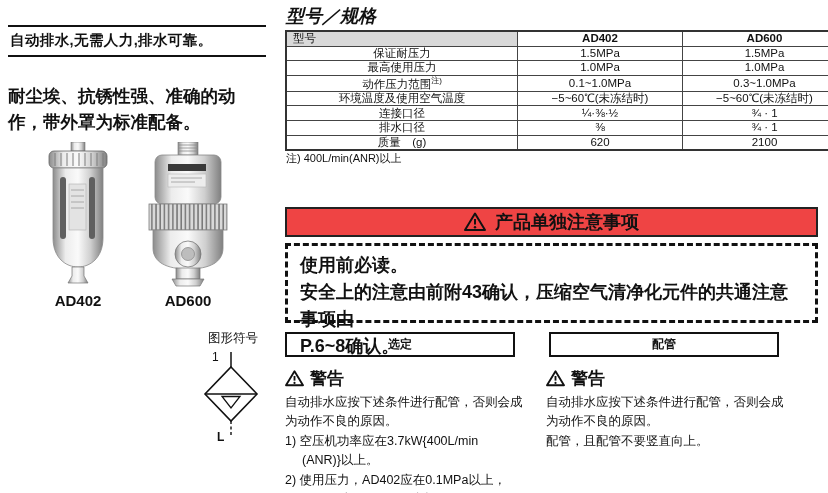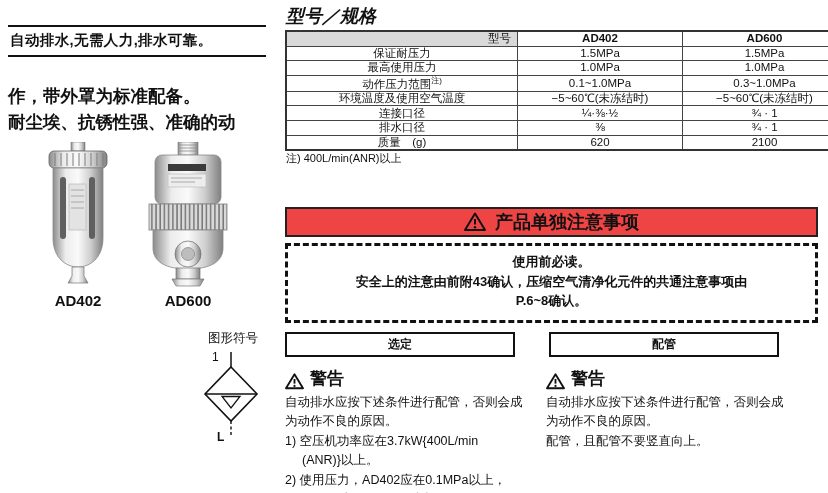--- a/index.html
+++ b/index.html
@@ -35,63 +35,63 @@
     position:absolute; left:285px; top:30px; width:533px;
     border-collapse:collapse; border:2px solid #333; font-size:11.5px;
     table-layout:fixed;
   }
   .spec-table th, .spec-table td {
     border:1px solid #444; padding:0px 6px; height:13.6px; line-height:1.15;
   }
   .spec-table .c0 { width:218px; }
   .spec-table .c1 { width:152px; }
   .spec-table .c2 { width:151px; }
-  .spec-table th.model { background:#d9d9d9; font-weight:400; text-align:right;margin-top:32px; }
+  .spec-table th.model { background:#d9d9d9; font-weight:400; text-align:left;margin-top:32px; }
   .spec-table th.modelname { font-weight:700; text-align:center; background:#fff; }
   .spec-table td.lbl { text-align:center; }
   .spec-table td.val { text-align:center; }
   .spec-table sup { font-size:8px; }
   .note { position:absolute; left:286px; top:151px; font-size:11px; }
 
   
   .banner {
     position:absolute; left:285px; top:207px; width:533px; height:30px;
     box-sizing:border-box; background:#ef4444; border:2px solid #222;
     display:flex; align-items:center; justify-content:center; gap:9px;
     font-size:18px; font-weight:700;
   }
   .dashed-box {
     position:absolute; left:285px; top:243px; width:533px; height:80px;
     box-sizing:border-box; border:3px dashed #111;
-    padding:6px 12px; font-size:13px; font-weight:700; line-height:1.5;text-align:center;
+    padding:6px 12px; font-size:18px; font-weight:700; line-height:1.5;
   }
 
   
   .col-selection { position:absolute; left:285px; top:332px; width:260px; }
   .col-piping    { position:absolute; left:546px; top:332px; width:260px; }
   .sect-header {
     width:230px; height:25px; box-sizing:border-box; border:2px solid #111;
     display:flex; align-items:center; justify-content:center;
     font-size:12px; font-weight:700;
   }
   .col-piping .sect-header { margin-left:3px; }
-  .warn-head { display:flex; align-items:flex-end; gap:6px; margin:10px 0 3px; font-size:17px; font-weight:700; }
+  .warn-head { display:flex; align-items:center; gap:6px; margin:10px 0 3px; font-size:17px; font-weight:700; }
   .warn-body { font-size:12.5px; line-height:1.55; }
   .warn-body .indent { padding-left:17px; }
 
   svg { display:block; }
 </style>
 </head>
 <body>
 
 <div class="intro-box">自动排水,无需人力,排水可靠。</div>
 
 <div class="feature">
+  <div>耐尘埃、抗锈性强、准确的动</div>
   <div>作，带外罩为标准配备。</div>
-  <div>耐尘埃、抗锈性强、准确的动</div>
 </div>
 
 <div class="products">
   <div class="product">
     <svg width="72" height="145" viewBox="0 0 72 145">
       <defs>
         <linearGradient id="m1" x1="0" y1="0" x2="1" y2="0">
           <stop offset="0" stop-color="#8c8c8c"></stop>
             <stop offset="0.25" stop-color="#ececec"></stop>
           <stop offset="0.5" stop-color="#fafafa"></stop>

